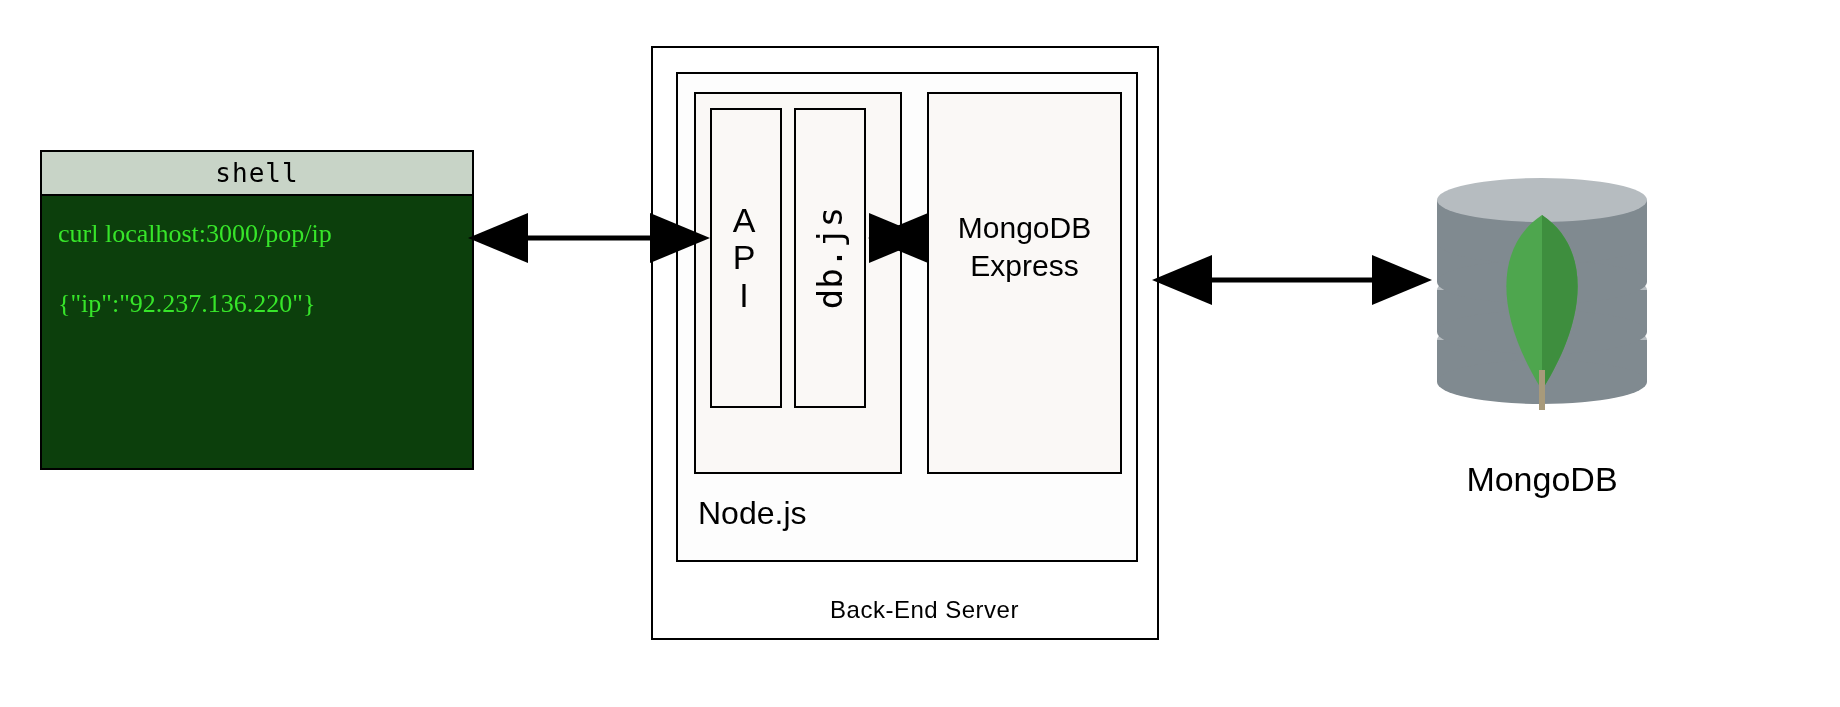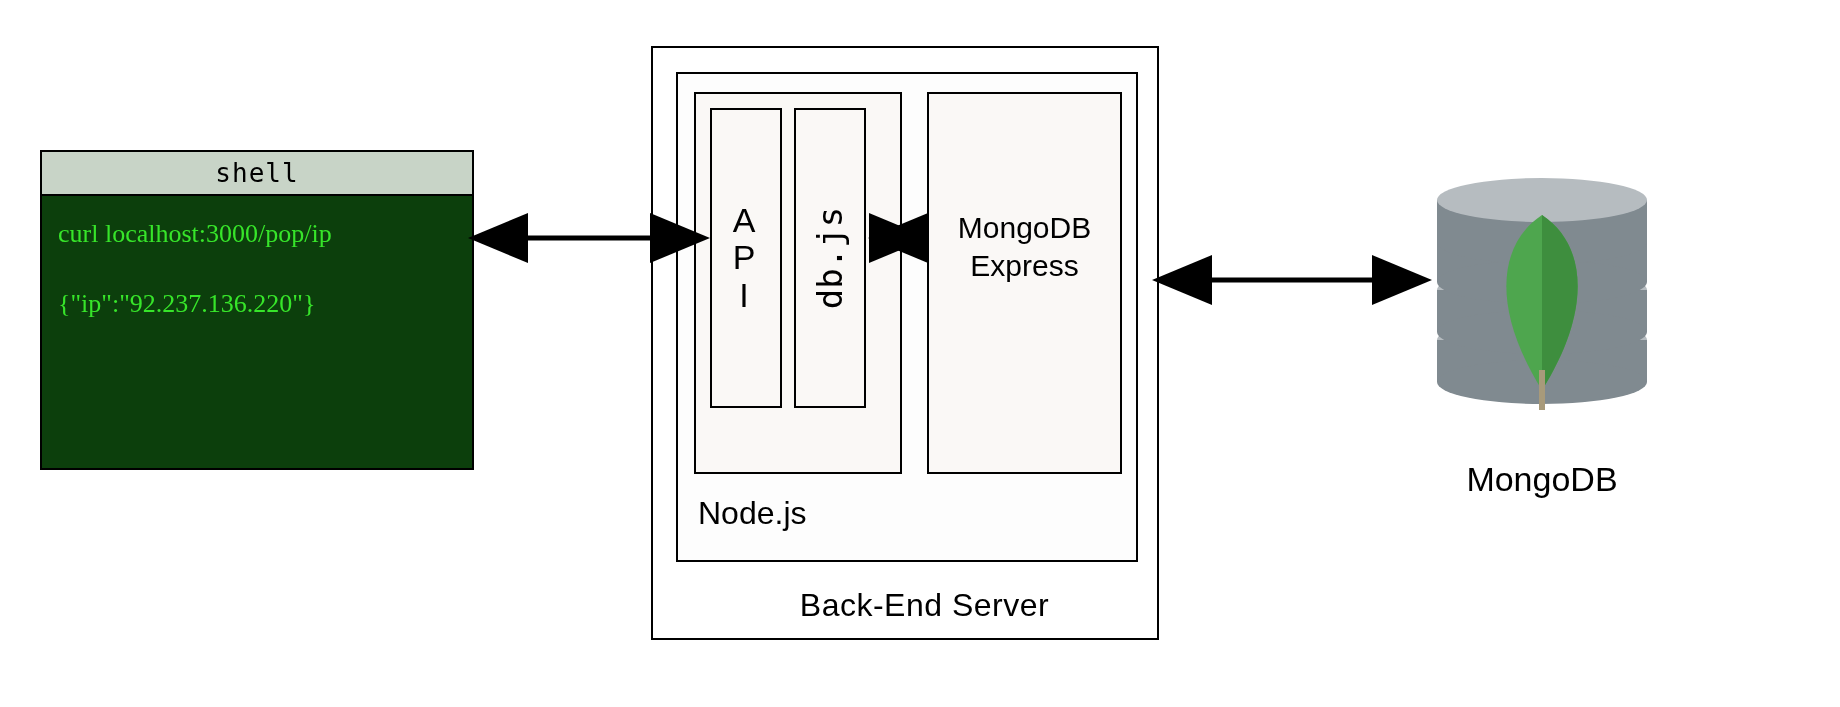--- a/index.html
+++ b/index.html
@@ -57,21 +57,21 @@
     height: 594px;
     border: 2px solid #000;
     box-sizing: border-box;
   }
   .backend-label {
     position: absolute;
     left: 0;
     right: 0;
     bottom: 14px;
     text-align: center;
-    font-size: 32px;
+    font-size: 24px;
     letter-spacing: 0.5px;
     margin-left: 39px;
   }
 
   
   .node-box {
     position: absolute;
     left: 23px;
     top: 24px;
     width: 462px;

